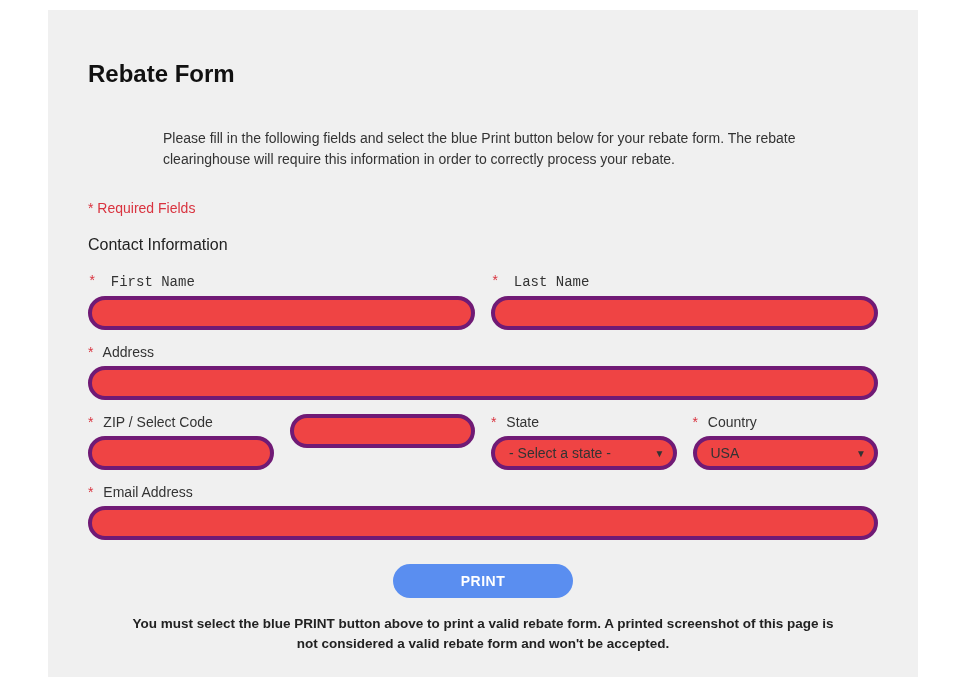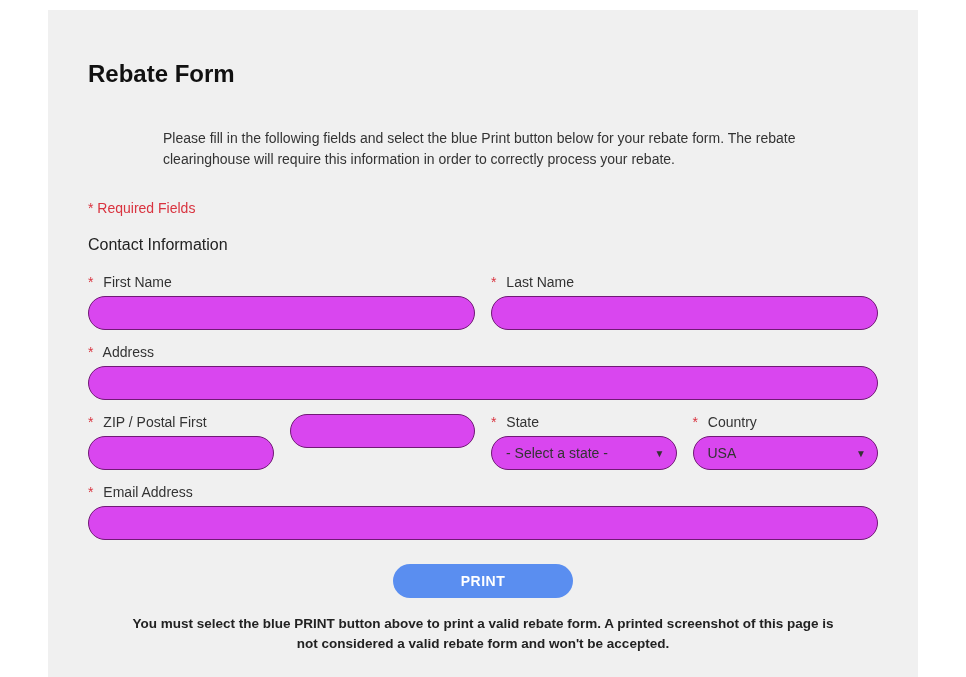--- a/index.html
+++ b/index.html
@@ -49,37 +49,37 @@
     .row {
       display: flex;
       gap: 16px;
       margin-bottom: 14px;
     }
     .field {
       display: flex;
       flex-direction: column;
     }
     .field.full { flex: 1; }
-    .field.half { flex: 1; }
+    .field.half { flex: 1; font-family: Liberation Mono, monospace; }
     .field.quarter { flex: 1; }
     .field-label {
       font-size: 14px;
       color: #333;
       margin-bottom: 6px;
     }
     .asterisk {
       color: #d9333f;
       margin-right: 6px;
     }
     .text-input, .select-input {
       width: 100%;
       height: 34px;
-      border: 1px solid #701a75;
+      border: 4px solid #701a75;
       border-radius: 17px;
-      background: #d946ef;
+      background: #ef4444;
       padding: 0 14px;
       font-size: 14px;
       color: #333;
       outline: none;
       font-family: inherit;
     }
     .select-input {
       appearance: none;
       -webkit-appearance: none;
       background-image: none;
@@ -158,21 +158,21 @@
         <span>Address</span>
       </div>
       <input type="text" class="text-input" value="" style="">
     </div>
   </div>
 
   <div class="row">
     <div class="field quarter">
       <div class="field-label">
         <span class="asterisk">*</span>
-        <span>ZIP / Postal First</span>
+        <span>ZIP / Select Code</span>
       </div>
       <input type="text" class="text-input" value="" style="">
     </div>
     <div class="field quarter">
       <input type="text" class="text-input" value="" style="">
     </div>
     <div class="field quarter">
       <div class="field-label">
         <span class="asterisk">*</span>
         <span>State</span>

